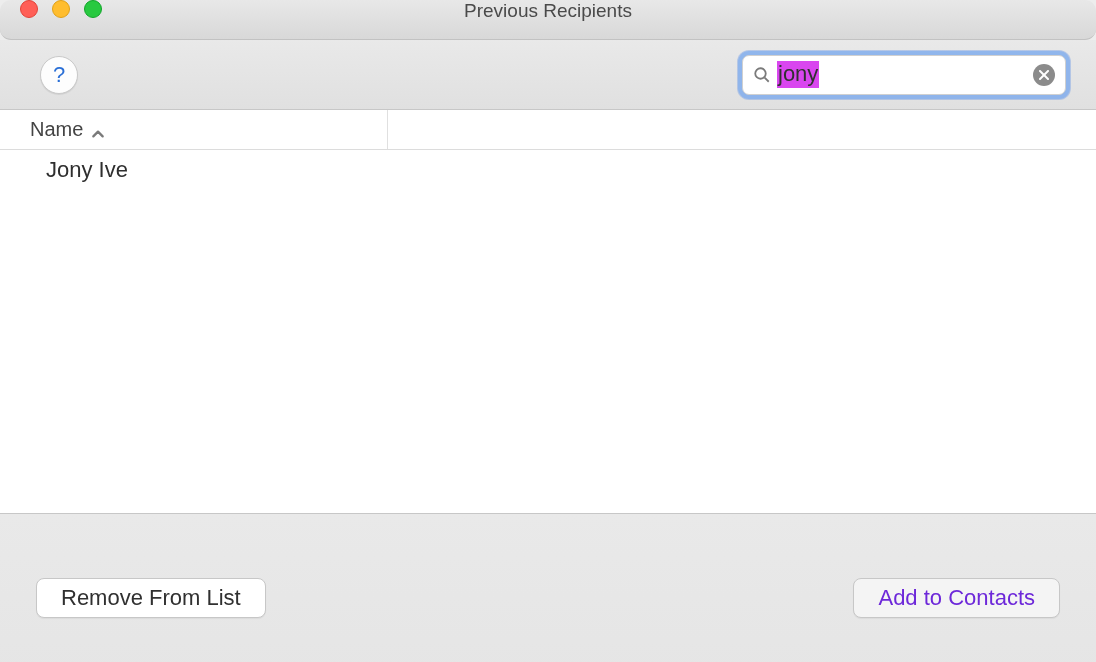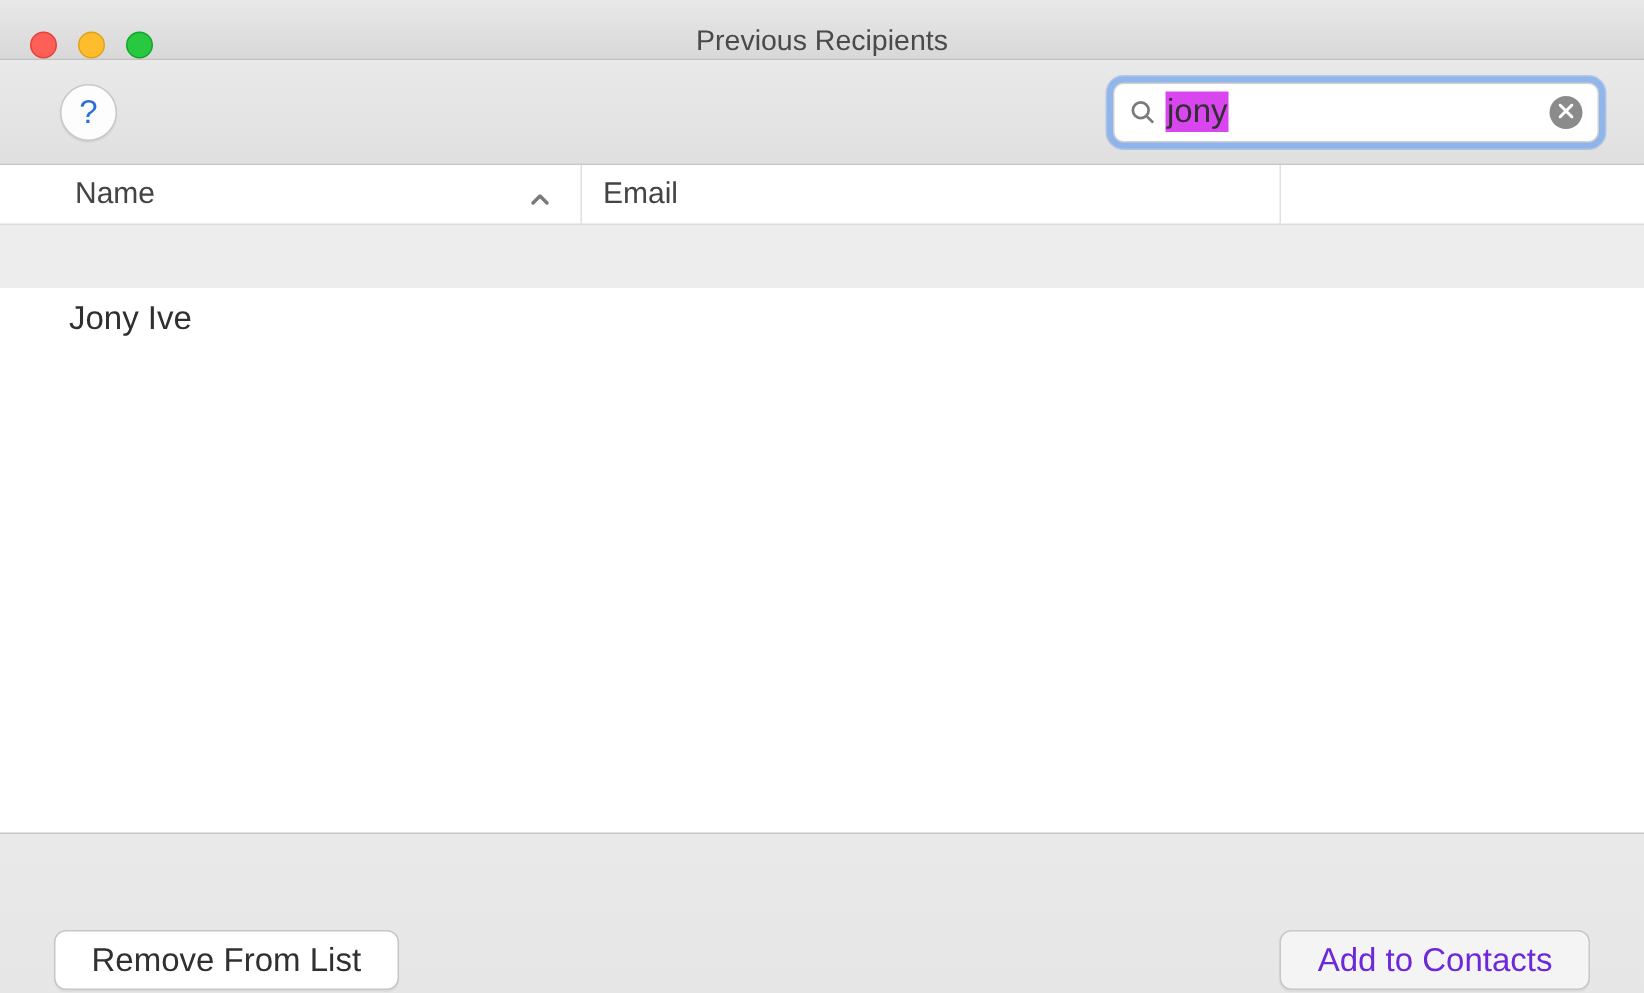--- a/index.html
+++ b/index.html
@@ -12,22 +12,23 @@
       width: 1096px;
       height: 662px;
       background: #ededed;
       overflow: hidden;
     }
     .titlebar {
       height: 40px;
       background: linear-gradient(to bottom, #e8e8e8, #d8d8d8);
       border-bottom: 1px solid #c2c2c2;
       display: flex;
-      align-items: flex-end;
+      align-items: flex-start;
       position: relative;
+      border-radius: 11px;
     }
     .traffic-lights {
       display: flex;
       align-items: center;
       gap: 14px;
       padding-left: 20px;
     }
     .traffic-light {
       width: 18px;
       height: 18px;
@@ -130,37 +131,36 @@
       color: #444;
     }
     .th {
       display: flex;
       align-items: center;
       padding: 0 14px;
       border-right: 1px solid #e0e0e0;
       cursor: pointer;
       white-space: nowrap;
     }
-    .th-name { width: 388px; padding-left: 50px; justify-content: space-between; }
+    .th-name { width: 388px; padding-left: 30px; }
     .th-email { width: 466px; }
     .th-last { width: 210px; }
     .th-last-border { border-right: none; }
     .th-spacer { flex: 1; }
     .sort-chevron {
       width: 14px;
       height: 14px;
       margin-left: 8px;
       margin-right: 6px;
     }
     .table-body {
       background: #ffffff;
       height: 364px;
       overflow: auto;
       border-bottom: 1px solid #c7c7c7;
-      margin-top: 42px;
     }
     .row {
       display: flex;
       align-items: center;
       height: 40px;
       font-size: 22px;
       color: #2f2f2f;
     }
     .cell-name { width: 388px; padding-left: 46px; }
     .cell-email { width: 466px; text-align: center; }
@@ -227,23 +227,20 @@
 
 <div class="table-header">
   <div class="th th-name">
     <span>Name</span>
     <span class="sort-chevron">
       <svg viewBox="0 0 12 12" fill="none" stroke="#7a7a7a" stroke-width="2" stroke-linecap="round" stroke-linejoin="round">
         <polyline points="2,8 6,4 10,8"></polyline>
       </svg>
     </span>
   </div>
-  <div class="th th-email">
-    <span>Email</span>
-  </div>
   <div class="th th-spacer th-last-border"></div>
 </div>
 
 <div class="table-body">
   <div class="row">
     <div class="cell-name">Jony Ive</div>
   </div>
 </div>
 
 <div class="footer">

